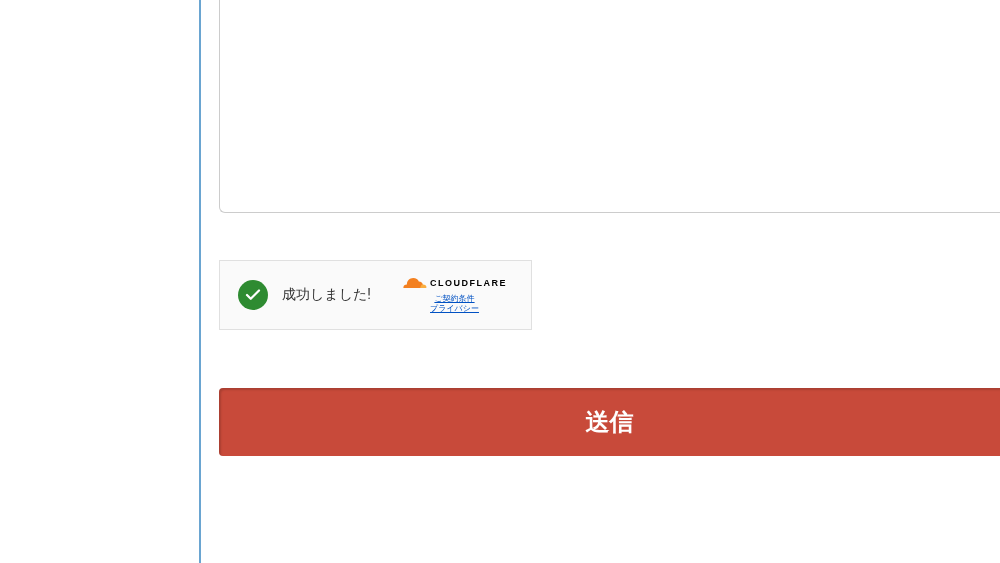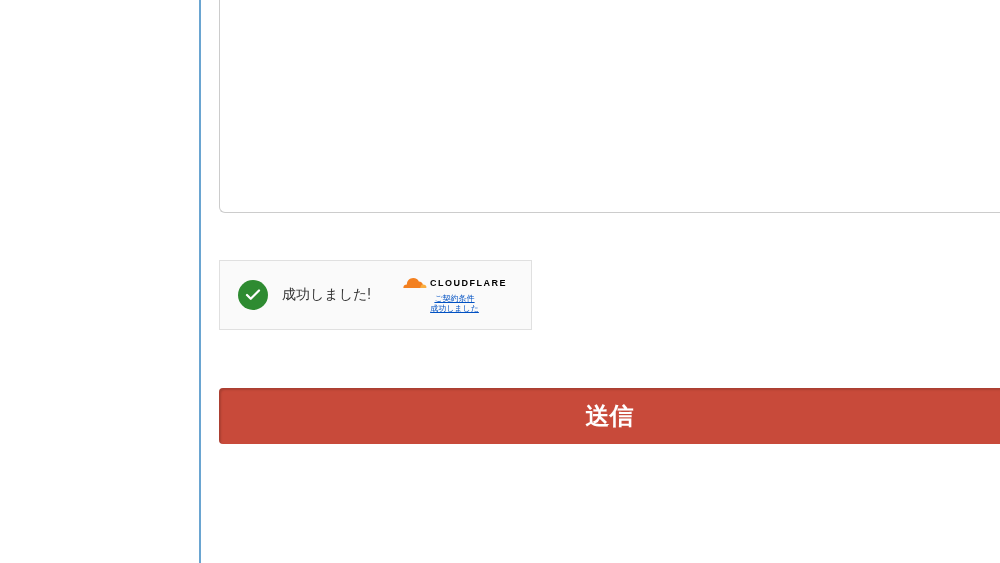--- a/index.html
+++ b/index.html
@@ -91,21 +91,21 @@
       font-size: 8px;
       color: #0051c3;
       text-decoration: underline;
       cursor: pointer;
     }
     .submit-btn {
       position: absolute;
       left: 219px;
       top: 388px;
       right: 0;
-      height: 56px;
+      height: 68px;
       background: #c84a3a;
       border: none;
       color: #fff;
       font-size: 24px;
       font-weight: bold;
       cursor: pointer;
       border-radius: 4px 0 0 4px;
       box-shadow: inset 2px 2px 2px rgba(0,0,0,0.15);
       font-family: inherit;
     }
@@ -126,17 +126,17 @@
   <div class="captcha-text">成功しました!</div>
   <div class="captcha-right">
     <div class="cf-logo">
       <svg class="cf-cloud" viewBox="0 0 40 20">
         <path d="M30 14 C30 10 27 8 24 8 C23 5 20 3 16 3 C11 3 7 7 7 12 C4 12 2 14 2 16 L2 17 L32 17 L32 16 C32 15 31 14 30 14 Z" fill="#f38020"></path>
         <path d="M34 17 L26 17 L27 14 C27.5 12.5 29 12 30 12 C33 12 35 14 35 16 C35 16.5 34.7 17 34 17 Z" fill="#faad3f"></path>
       </svg>
       <div class="cf-name">CLOUDFLARE</div>
     </div>
     <a class="cf-link">ご契約条件</a>
-    <a class="cf-link">成功しました</a>
+    <a class="cf-link">プライバシー</a>
   </div>
 </div>
 
 <button class="submit-btn">送信</button>
 
 </body></html>

